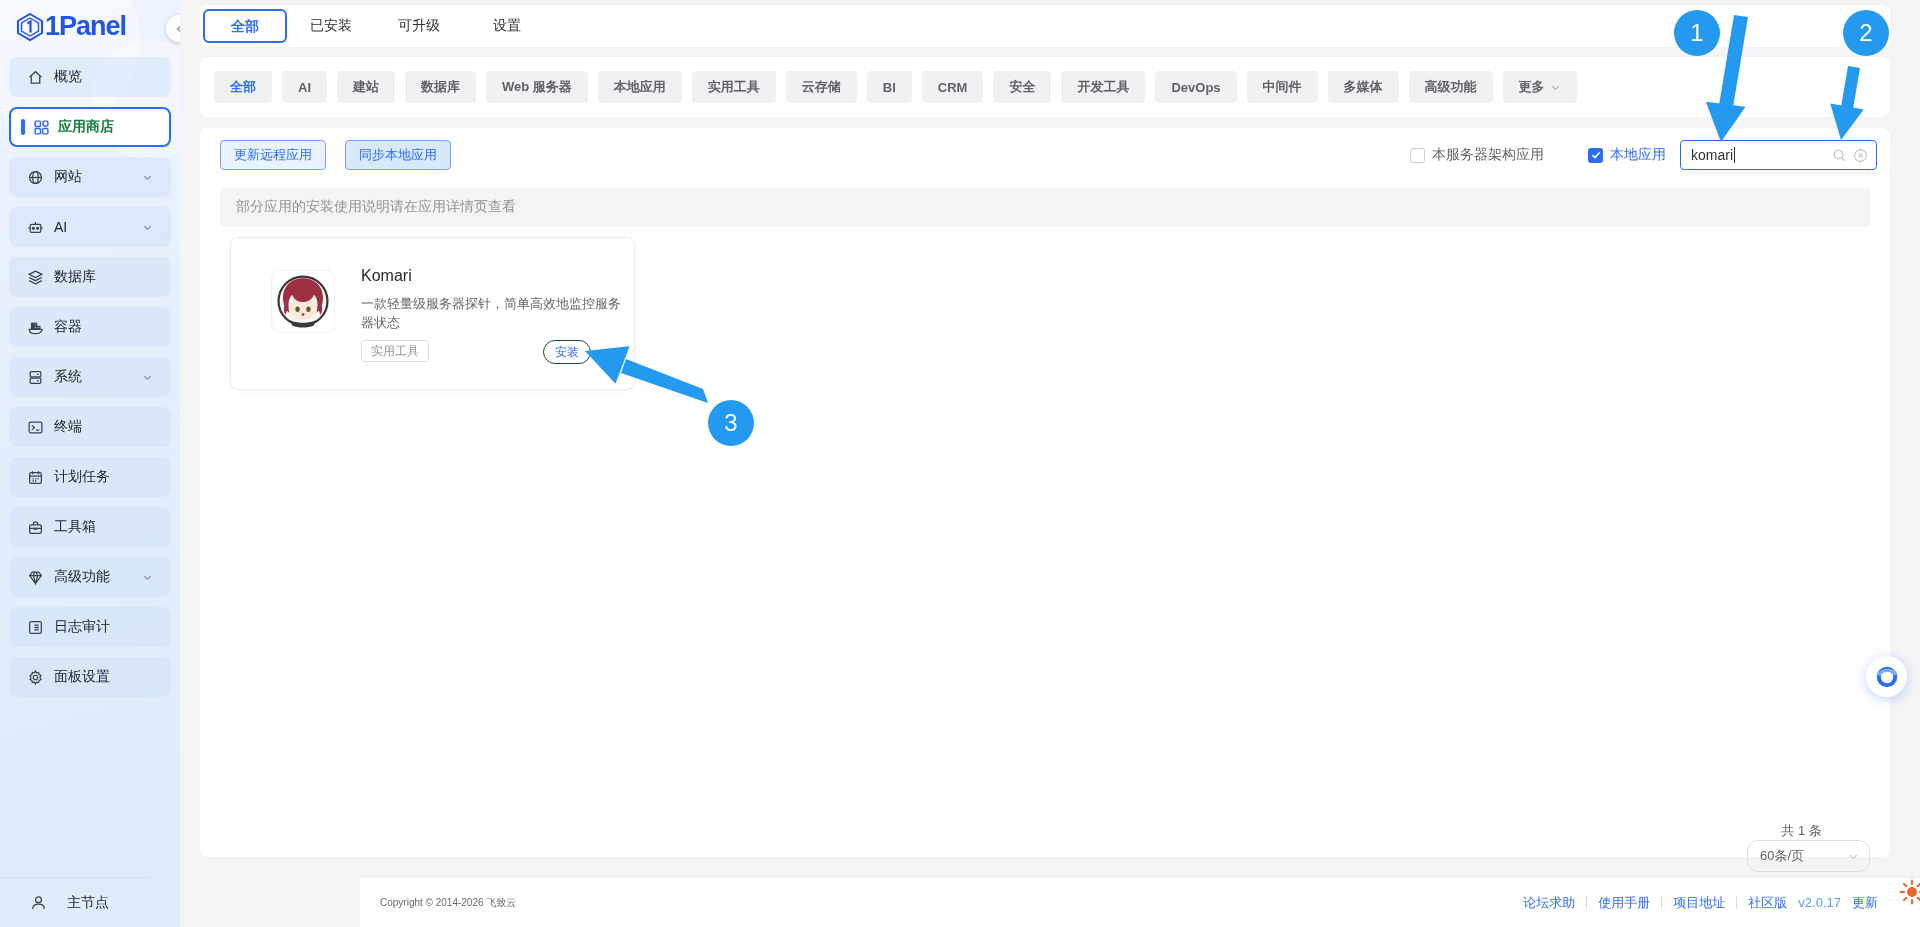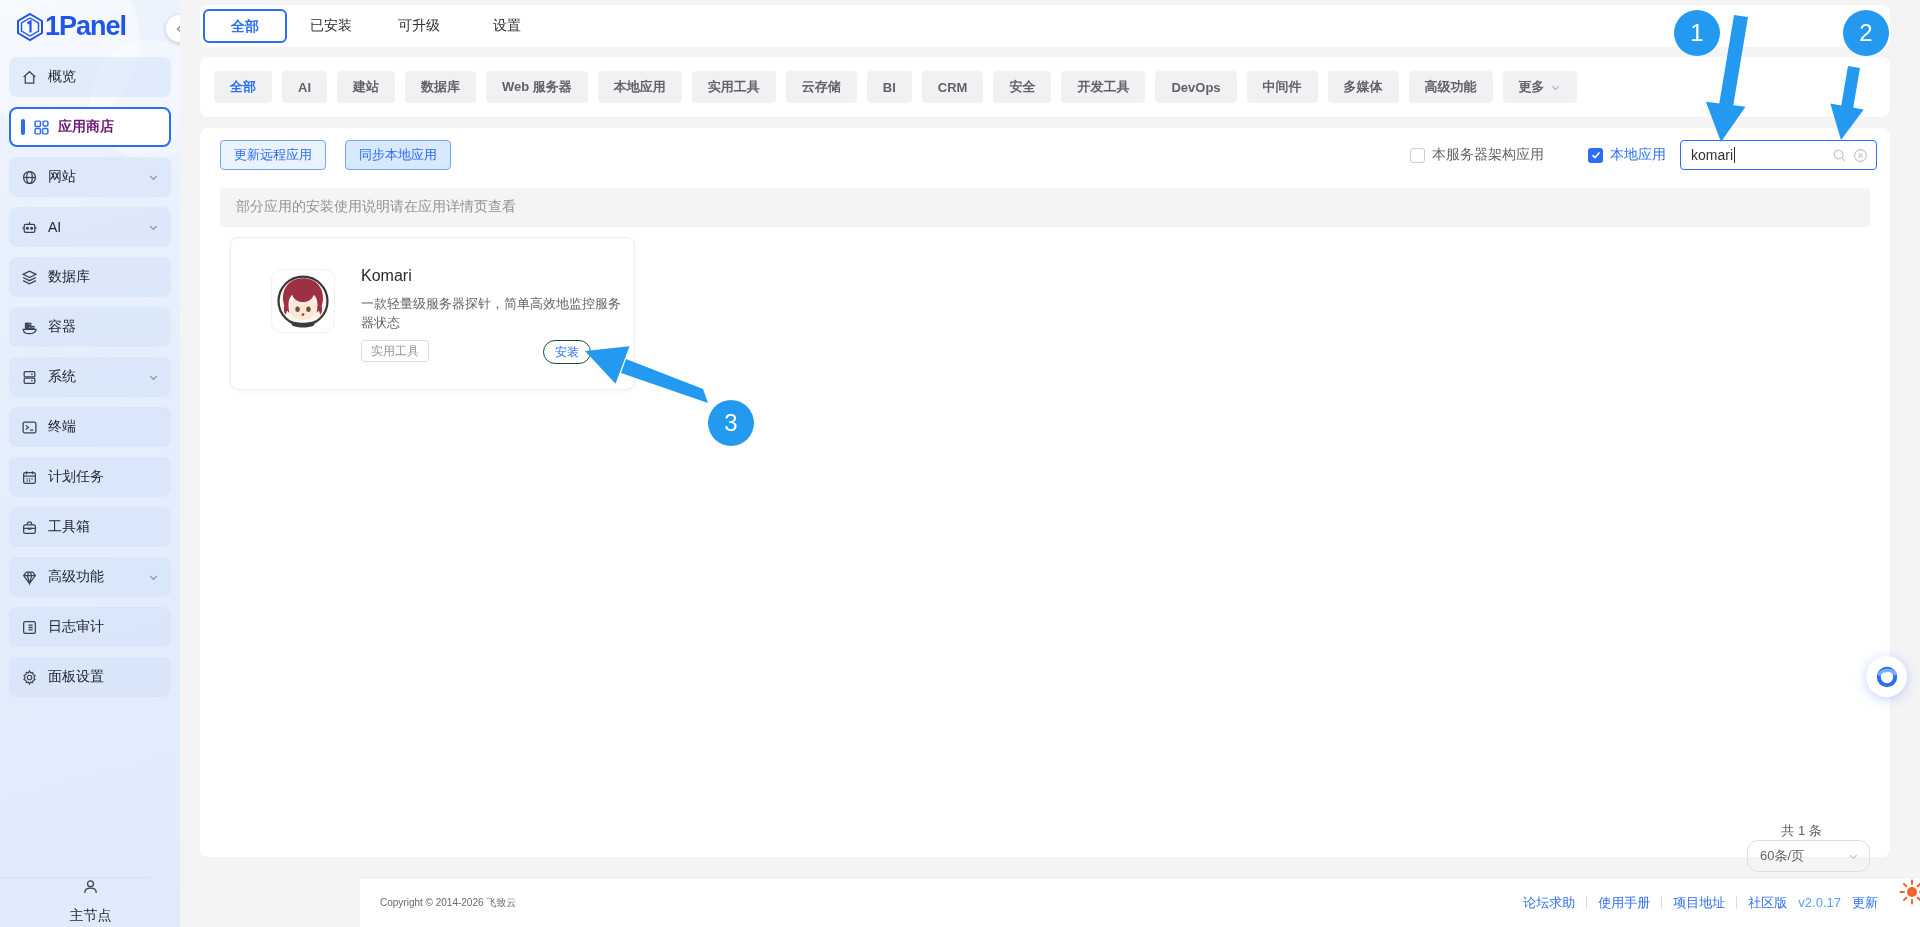--- a/index.html
+++ b/index.html
@@ -12,27 +12,27 @@
   .sidebar::before { content:""; position:absolute; left:-40px; top:-50px; width:180px; height:180px;
     border-radius:50%; background:rgba(255,255,255,.45); }
   .sidebar::after { content:""; position:absolute; right:-30px; top:40px; width:120px; height:120px;
     border-radius:50%; background:rgba(255,255,255,.35); }
   .logo-row { position:absolute; top:11px; left:15px; display:flex; align-items:center; z-index:3; }
   .logo-text { font-size:27px; font-weight:bold; color:#2155e9; letter-spacing:-1px; }
   .collapse-btn { position:absolute; top:15px; left:166px; width:27px; height:27px; border-radius:50%;
     background:#fff; box-shadow:0 1px 5px rgba(0,0,0,.18); display:flex; align-items:center; justify-content:center; z-index:4; }
   .menu { position:absolute; top:57px; left:9px; right:9px; z-index:3; }
   .menu-item { height:40px; margin-bottom:10px; border-radius:8px; background:rgba(210,225,248,.55);
-    display:flex; align-items:center; padding:0 12px; gap:10px; font-size:14px; color:#22262e; cursor:pointer; }
+    display:flex; align-items:center; padding:0 18px; gap:10px; font-size:14px; color:#22262e; cursor:pointer; }
   .menu-item .mi-icon { display:flex; width:17px; }
   .menu-item .chev { margin-left:auto; display:flex; }
-  .menu-item.active { background:#fff; border:2px solid #2b6df6; color:#701a75; font-weight:bold; padding:0 10px; gap:8px; }
+  .menu-item.active { background:#fff; border:2px solid #2b6df6; color:#15803d; font-weight:bold; padding:0 10px; gap:8px; }
   .active-bar { width:4px; height:16px; border-radius:2px; background:#2b6df6; }
   .sidebar-bottom { position:absolute; bottom:0; left:0; width:151px; height:50px; border-top:1px solid #d6e0f2;
-    display:flex; align-items:center; gap:12px; padding-left:30px; font-size:14px; color:#22262e; z-index:3;flex-direction:column; }
+    display:flex; align-items:center; gap:20px; padding-left:30px; font-size:14px; color:#22262e; z-index:3; }
 
   
   .main { position:absolute; left:180px; top:0; right:0; bottom:0; }
   .card { position:absolute; background:#fff; border-radius:8px; }
   .tabcard { left:20px; top:5px; width:1690px; height:42px; display:flex; align-items:center; padding-left:3px; }
   .tab { width:88px; text-align:center; font-size:14px; color:#303133; cursor:pointer; }
   .tab.active { width:84px; height:34px; line-height:30px; border:2px solid #2b6df6; border-radius:6px;
     color:#2b6df6; font-weight:bold; }
   .chipcard { left:20px; top:57px; width:1690px; height:60px; display:flex; align-items:center; padding:0 14px; gap:10px; }
   .chip { height:32px; padding:0 16px; border-radius:4px; background:#f0f1f3; display:flex; align-items:center; gap:5px;

